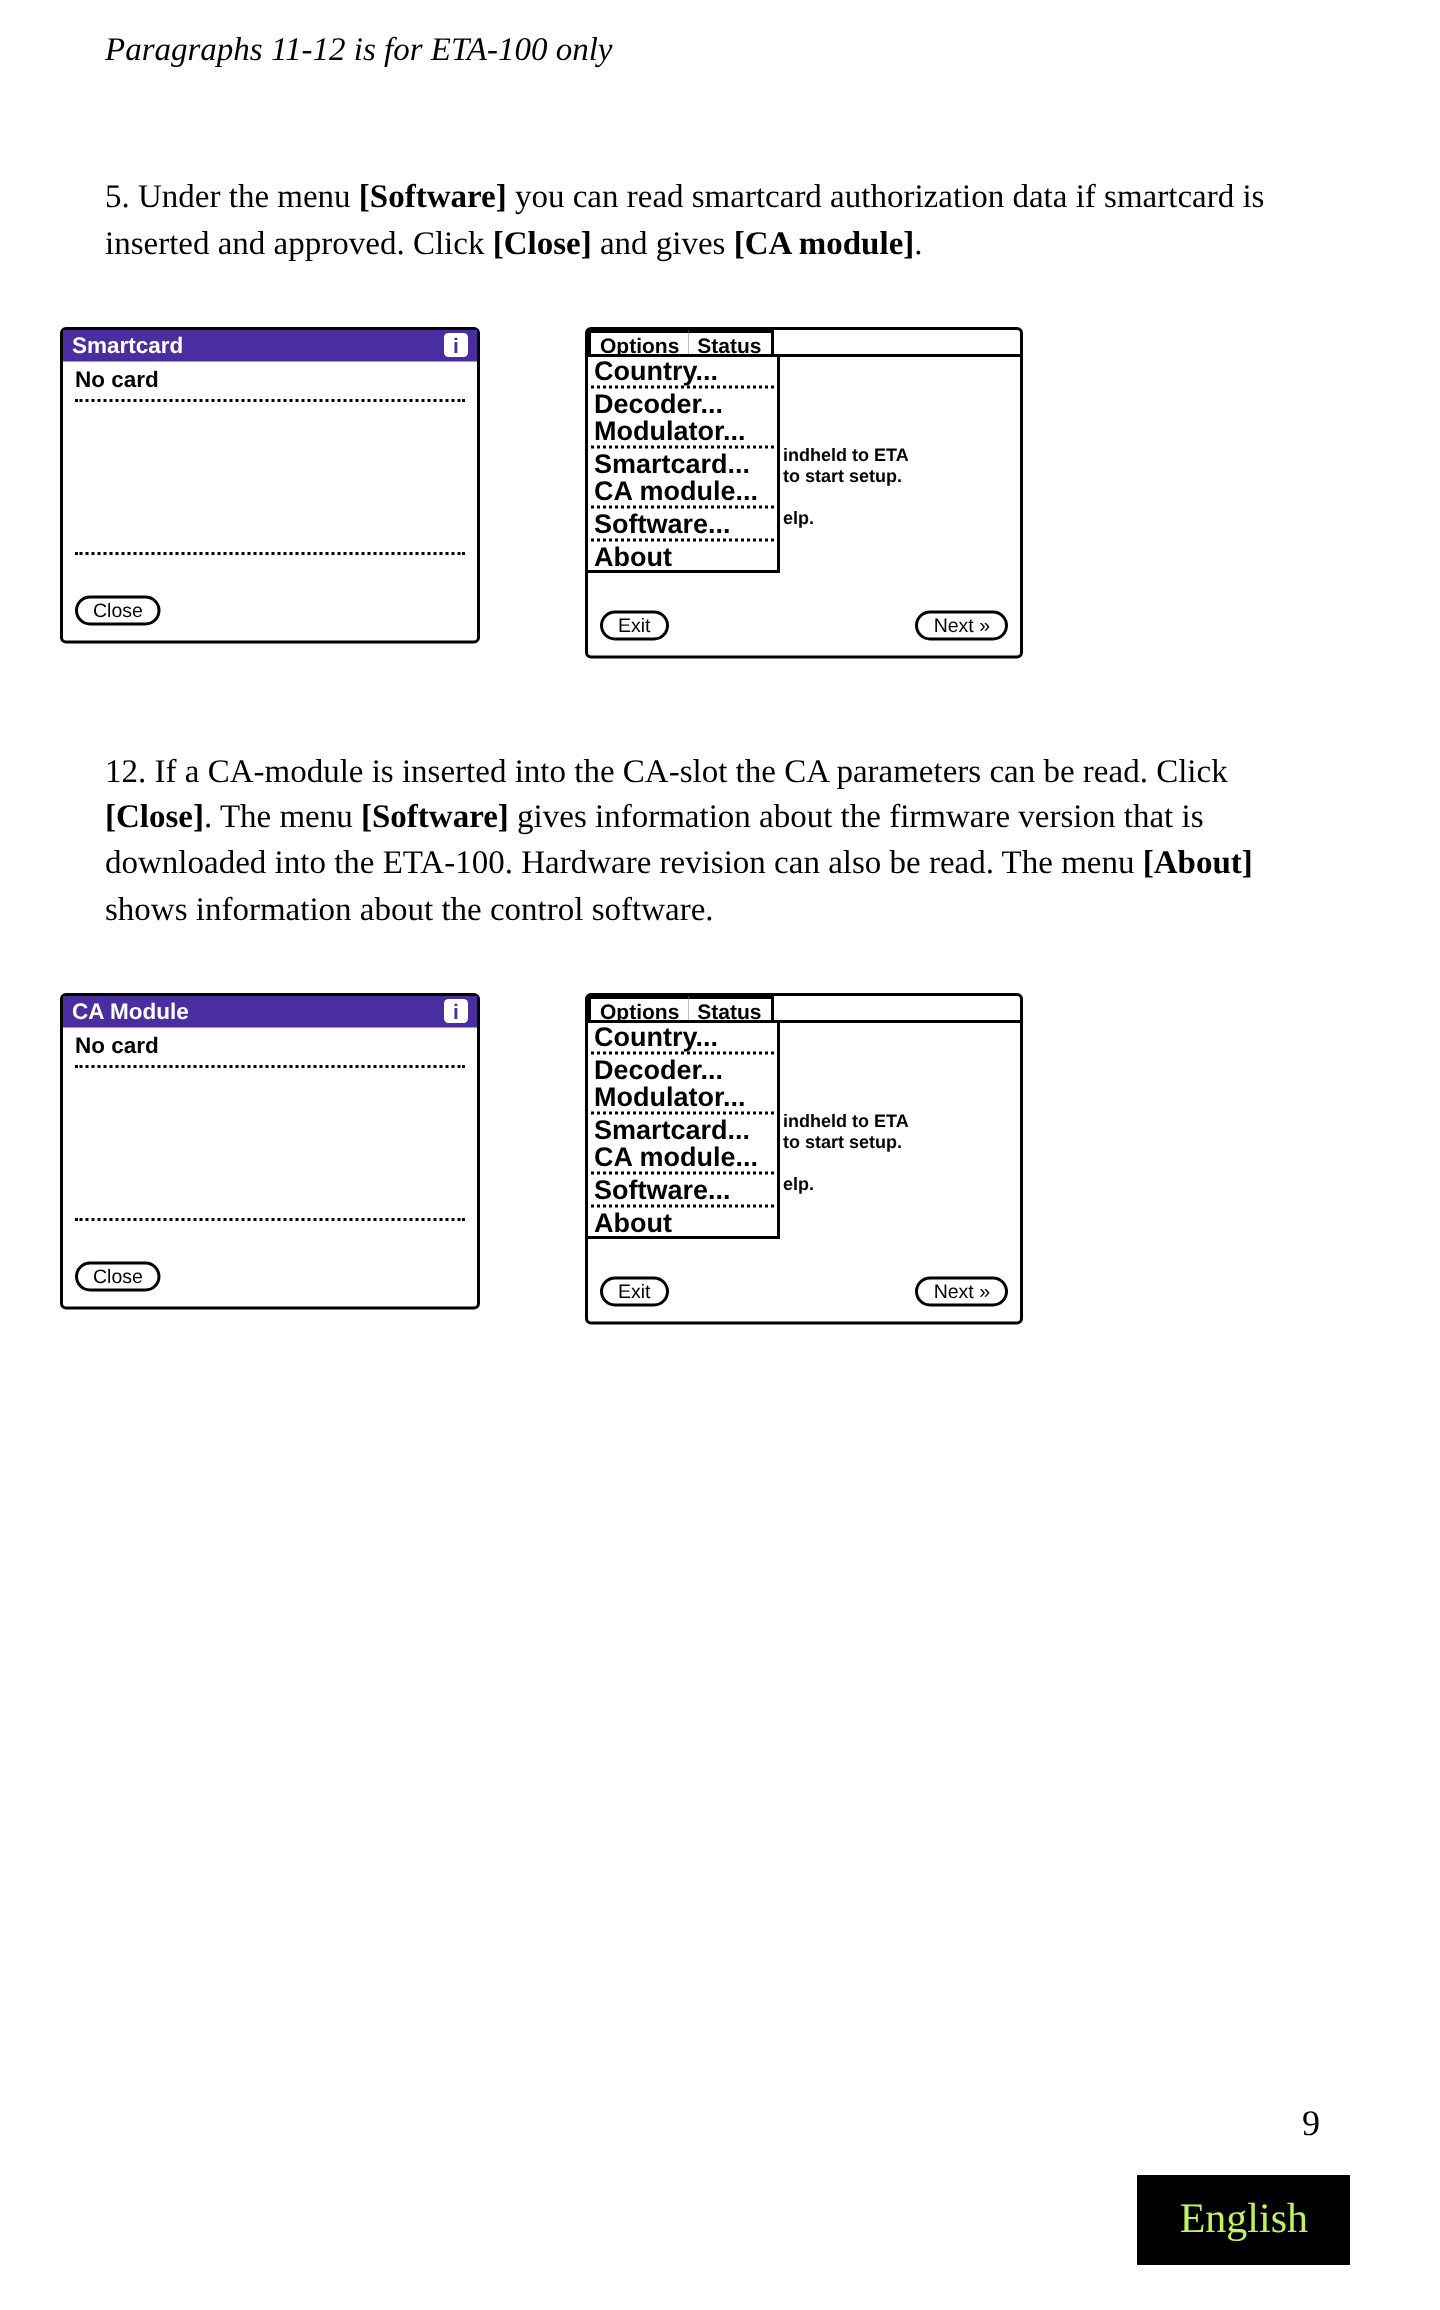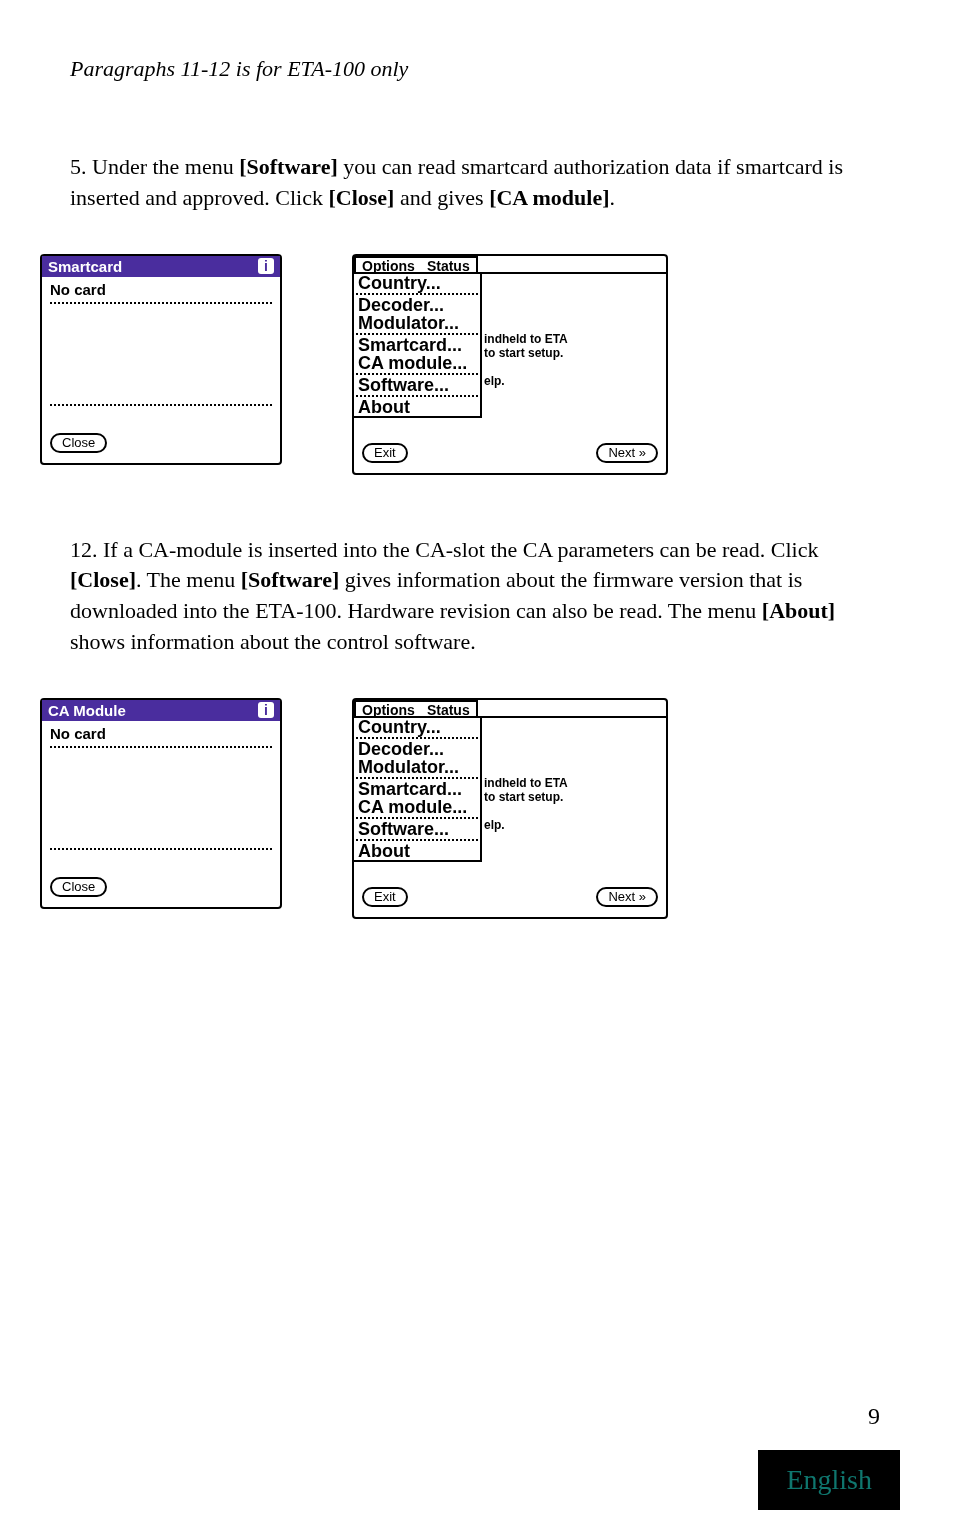--- a/index.html
+++ b/index.html
@@ -9,37 +9,36 @@
     background: #fff;
     font-family: Georgia, 'Times New Roman', serif;
     color: #000;
     position: relative;
     padding: 20px 70px 0 70px;
   }
   .italic-note {
     font-style: italic;
     font-size: 22px;
     margin-bottom: 70px;
-    margin-top: 36px;
   }
   .para {
     font-size: 22px;
     line-height: 1.4;
     margin-bottom: 40px;
   }
   .bold { font-weight: bold; }
   .screens-row {
     display: flex;
     gap: 70px;
     align-items: flex-start;
     margin-bottom: 60px;
     margin-left: -30px;
   }
   .device {
-    width: 242px;
+    width: 280px;
     background: #fff;
     border: 2px solid #000;
     border-radius: 4px;
     font-family: Arial, sans-serif;
     font-size: 14px;
   }
   .device-header {
     background: #4a2d9e;
     color: #fff;
     display: flex;
@@ -79,21 +78,21 @@
   .pill-btn {
     border: 2px solid #000;
     border-radius: 10px;
     padding: 0 10px;
     font-size: 13px;
     background: #fff;
     display: inline-block;
     line-height: 16px;
   }
   .device2 {
-    width: 316px;
+    width: 292px;
     background: #fff;
     border: 2px solid #000;
     border-radius: 4px;
     font-family: Arial, sans-serif;
     font-size: 14px;
     position: relative;
   }
   .tabs {
     display: flex;
   }
@@ -149,21 +148,21 @@
     right: 80px;
     bottom: 110px;
     font-size: 24px;
     font-family: Georgia, serif;
   }
   .lang-box {
     position: absolute;
     right: 60px;
     bottom: 30px;
     background: #000;
-    color: #0f766e;
+    color: #bef264;
     padding: 14px 28px;
     font-size: 28px;
     font-family: Georgia, serif;
   }
 </style>
 </head>
 <body>
 
 <div class="italic-note">Paragraphs 11-12 is for ETA-100 only</div>
 

